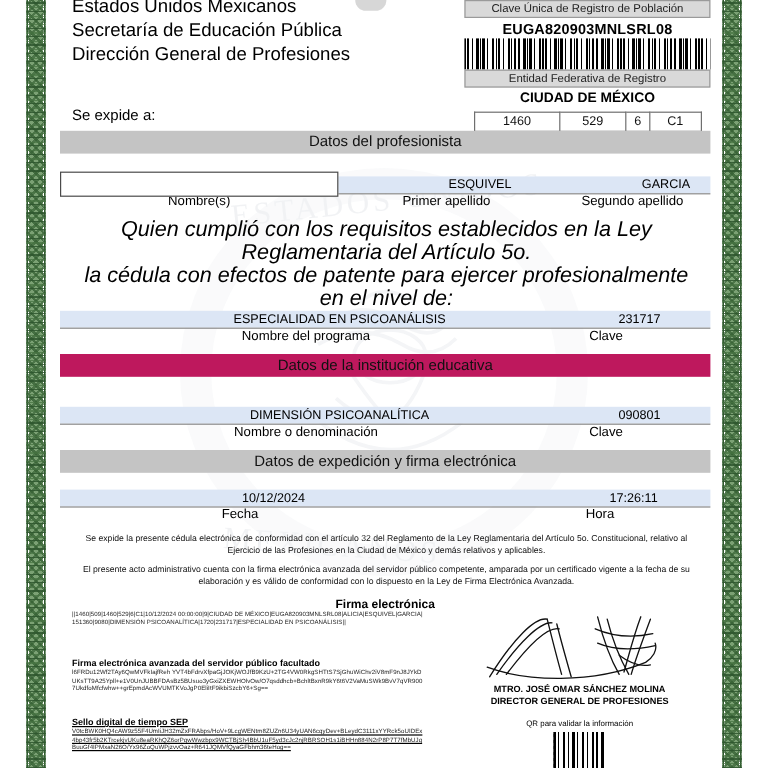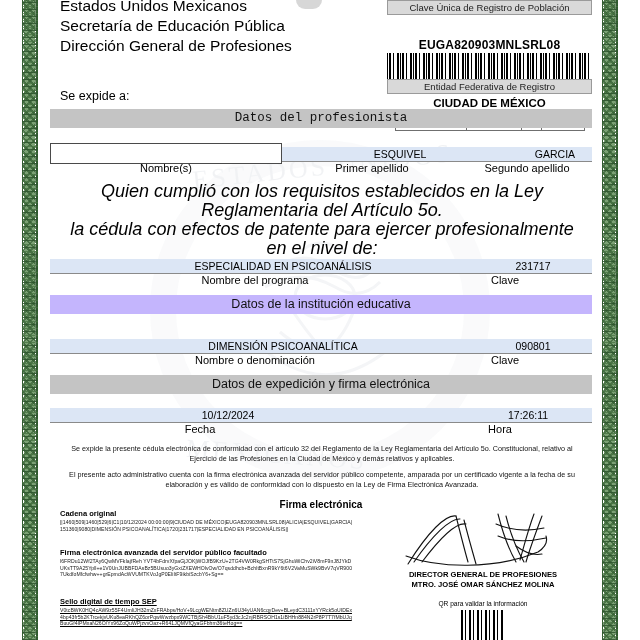--- a/index.html
+++ b/index.html
@@ -132,21 +132,20 @@
     color: #222;
     padding: 1px 0 1px;
     line-height: 11px;
   }
   .curp-value {
     font-size: 12px;
     font-weight: bold;
     color: #000;
     padding: 2px 0 1px;
     letter-spacing: 0.2px;
-    margin-top: 21px;
   }
   .barcode {
     height: 26px;
     width: 100%;
     background-image: repeating-linear-gradient(90deg,
       #000 0px, #000 1px, #fff 1px, #fff 2px,
       #000 2px, #000 4px, #fff 4px, #fff 6px,
       #000 6px, #000 7px, #fff 7px, #fff 10px,
       #000 10px, #000 12px, #fff 12px, #fff 13px);
   }
@@ -176,21 +175,21 @@
     position: absolute;
     left: 8px;
     width: 542px;
     text-align: center;
     font-size: 12.5px;
     color: #111;
     padding: 2px 0;
     line-height: 15px;
   }
   .bar-gray { background: #c4c4c4; }
-  .bar-blue { background: #c4b5fd; }
+  .bar-blue { background: #be185d; }
 
   
   .field-row { position: absolute; left: 8px; width: 542px; }
   .field-band {
     position: absolute; left: 0; top: 0;
     width: 542px; height: 14px;
     background: #dce6f5;
   }
   .field-underline {
     position: absolute; left: 0; top: 14px;
@@ -353,21 +352,21 @@
         <tr>
           <td>1460</td>
           <td>529</td>
           <td>6</td>
           <td>C1</td>
         </tr>
       </tbody>
         </table>
     </div>
 
-    <div class="section-bar bar-gray" style="top:109px;font-family:Liberation Mono, monospace;">Datos del profesionista</div>
+    <div class="section-bar bar-gray" style="top:109px;">Datos del profesionista</div>
 
     <div class="field-row" style="top:147px;">
       <div class="field-band"></div>
       <div class="field-underline"></div>
 
       <div class="focus-box"></div>
 
       <div class="fld" style="left:0px; width:232px;">ALICIA</div>
       <div class="fld-cap" style="left:0px; width:232px;">Nombre(s)</div>
 
@@ -413,21 +412,20 @@
       <div class="fld" style="left:380px; width:140px;">17:26:11</div>
       <div class="fld-cap" style="left:380px; width:140px;">Hora</div>
     </div>
 
     <div class="legal" style="top:444px;">Se expide la presente cédula electrónica de conformidad con el artículo 32 del Reglamento de la Ley Reglamentaria del Artículo 5o. Constitucional, relativo al Ejercicio de las Profesiones en la Ciudad de México y demás relativos y aplicables.</div>
     <div class="legal" style="top:470px;">El presente acto administrativo cuenta con la firma electrónica avanzada del servidor público competente, amparada por un certificado vigente a la fecha de su elaboración y es válido de conformidad con lo dispuesto en la Ley de Firma Electrónica Avanzada.</div>
 
     <div class="firma-title" style="top:499px;">Firma electrónica</div>
 
     <div class="hash-block" style="top:509px;">
-      <div class="block-title">Cadena original</div>
       <div class="block-hash">||1460|509|1460|529|6|C1|10/12/2024 00:00:00|9|CIUDAD DE MÉXICO|EUGA820903MNLSRL08|ALICIA|ESQUIVEL|GARCIA|151360|9080|DIMENSIÓN PSICOANALÍTICA|1720|231717|ESPECIALIDAD EN PSICOANÁLISIS||</div>
     </div>
 
     <div class="hash-block" style="top:548px;">
       <div class="block-title">Firma electrónica avanzada del servidor público facultado</div>
       <div class="block-hash">l6FRDu12Wf2TAy6QwMVFkIajfReh YVT4bFdrvXfpaGjJOKjWOJfB9KzU+2TG4VW0RkgSHTtS7SjGhuWiChv2iV8mF9nJ8JYkDUKsTT9A25Ypll+e1V0UnJUBBFDAsBz5BUsuo3yGxiZXEWHOlvOw/O7qsddhcb+BchltBxnR9kY6t6V2VaMuSWk9BvV7qVR9007UkdfoMfcfwhw++grEpmdAcWVUMTKVoJgP0EliItF9ikbiSzcbY6+Sg==</div>
     </div>
 
     <div class="hash-block" style="top:597px;text-decoration:underline;">
       <div class="block-title">Sello digital de tiempo SEP</div>
@@ -445,22 +443,22 @@
           <path d="M100 2 C104 18, 110 36, 118 50"></path>
           <path d="M108 4 C112 20, 118 36, 126 50"></path>
           <path d="M136 2 C130 18, 126 34, 122 48"></path>
           <path d="M144 4 C138 20, 132 36, 128 50"></path>
           <path d="M98 12 C112 18, 128 20, 146 16"></path>
           <path d="M100 24 C114 30, 130 30, 148 26"></path>
           <path d="M8 44 C40 56, 96 58, 140 40 C146 36, 150 30, 148 24"></path>
           <path d="M118 34 C126 40, 134 44, 144 42"></path>
         </g>
       </svg>
+      <div class="sig-name">MTRO. JOSÉ OMAR SÁNCHEZ MOLINA</div>
       <div class="sig-name">DIRECTOR GENERAL DE PROFESIONES</div>
-      <div class="sig-name">MTRO. JOSÉ OMAR SÁNCHEZ MOLINA</div>
     </div>
 
     <div class="sig-wrap" style="top:600px;">
       <div class="qr-caption">QR para validar la información</div>
       <div class="qr"></div>
     </div>
 
   </div>
 </div>
 

